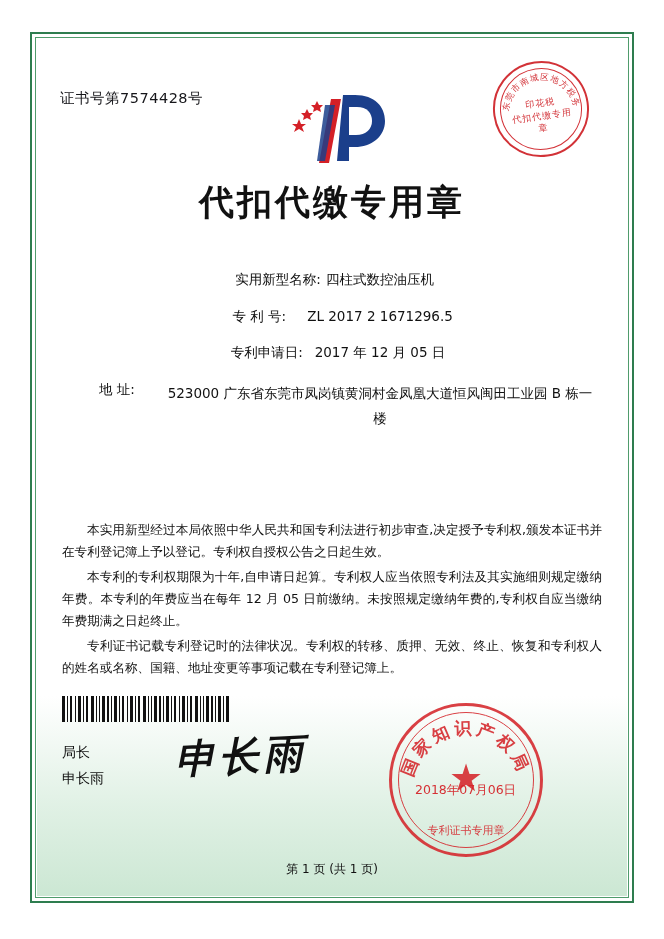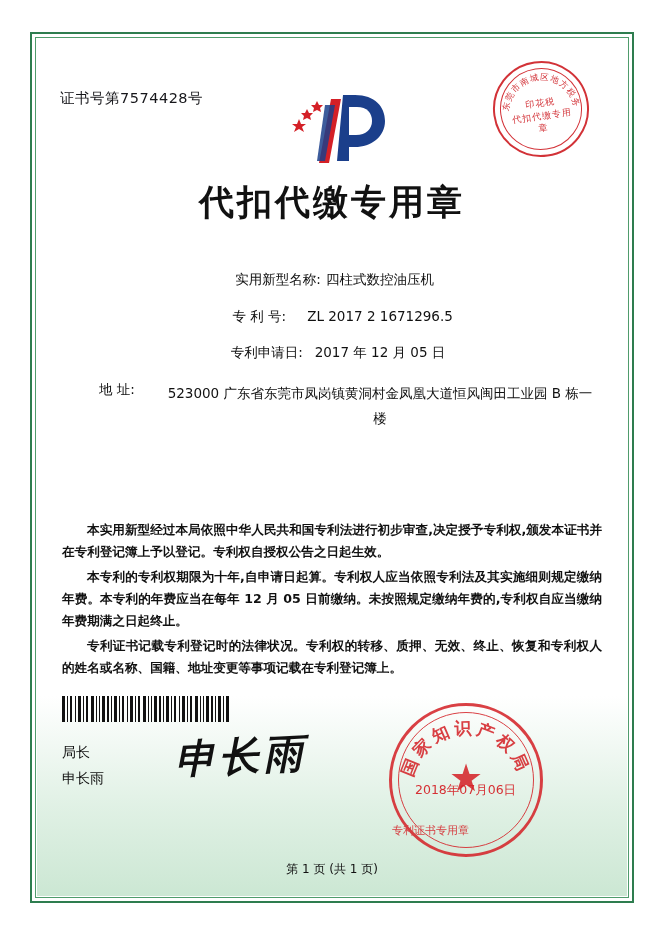--- a/index.html
+++ b/index.html
@@ -182,21 +182,20 @@
     top: 480px;
     font-family: "DejaVu Sans", sans-serif;
     font-size: 12.6px;
     line-height: 22px;
     color: #111;
     text-align: justify;
   }
   .paras p {
     margin: 0 0 3px 0;
     text-indent: 25px;
-    font-weight: bold;
   }
   
   .barcode {
     position: absolute;
     left: 25px;
     top: 657px;
     width: 168px;
     height: 26px;
   }
   .barcode i {
@@ -253,20 +252,21 @@
     transform: translate(-50%, -54%);
     font-size: 38px;
     line-height: 38px;
     color: #d5262b;
   }
   .seal-bottom-text {
     position: absolute;
     left: 0;
     bottom: 16px;
     width: 148px;
+    text-align: center;
     font-family: "DejaVu Sans", sans-serif;
     font-size: 11px;
     color: #d5262b;
   }
   .seal-date {
     position: absolute;
     left: 378px;
     top: 743px;
     font-family: "DejaVu Sans", sans-serif;
     font-size: 12.5px;

